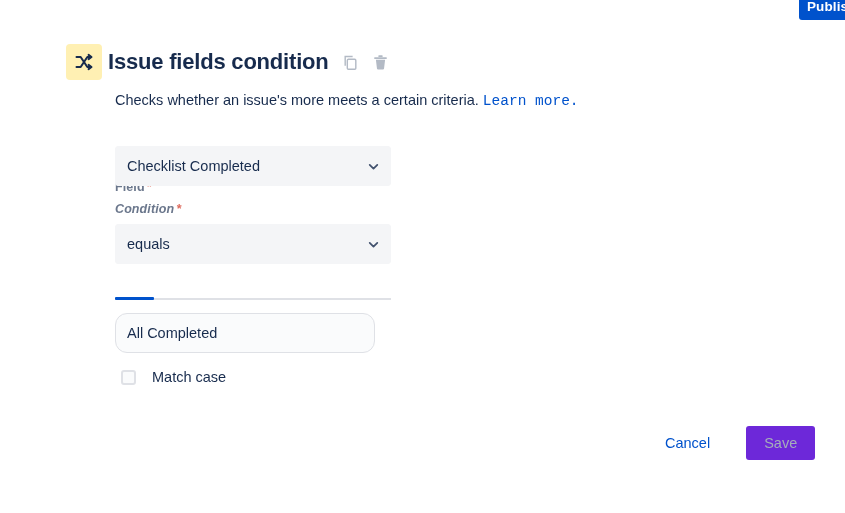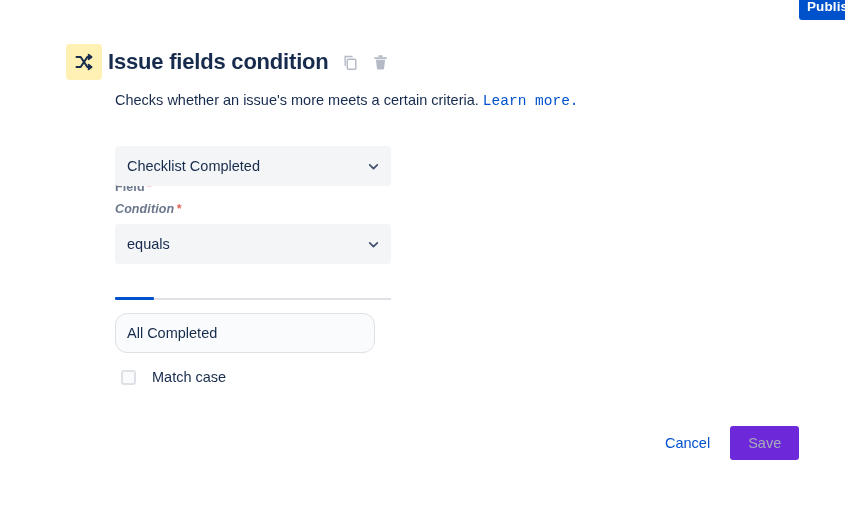--- a/index.html
+++ b/index.html
@@ -242,21 +242,21 @@
     white-space: nowrap;
   }
 
   
   .footer {
     position: absolute;
     left: 655px;
     top: 426px;
     display: flex;
     align-items: center;
-    gap: 10px;
+    gap: 26px;
   }
   .btn-cancel {
     background: transparent;
     border: none;
     color: #0052cc;
     font-family: "Liberation Sans", sans-serif;
     font-size: 14.5px;
     padding: 8px 10px;
     cursor: pointer;
     border-radius: 3px;

